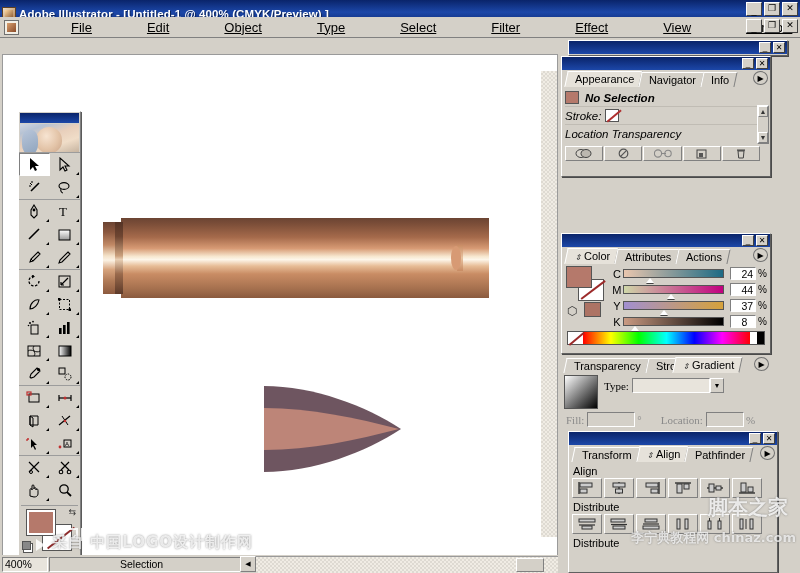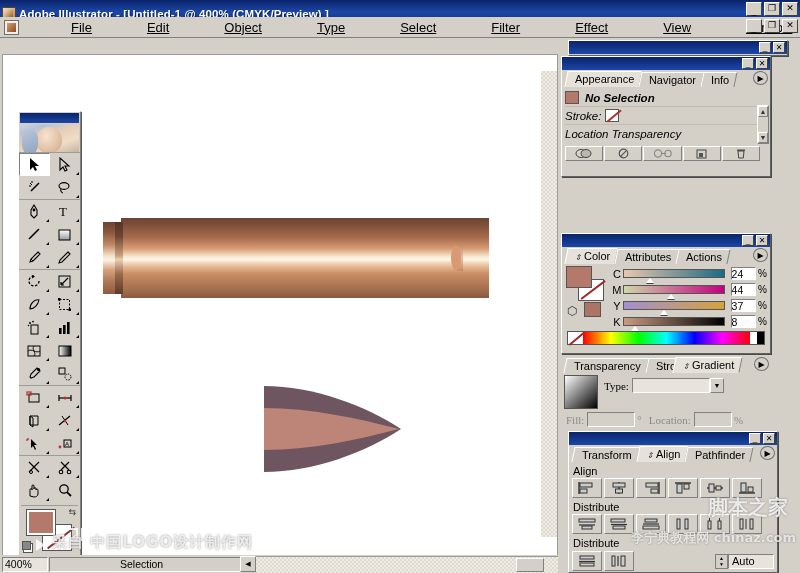--- a/index.html
+++ b/index.html
@@ -362,21 +362,21 @@
   .track .thumb {
     position:absolute; top: 8px; width:0; height:0;
     border-left:4px solid transparent; border-right:4px solid transparent;
     border-bottom:5px solid #fff;
     filter: drop-shadow(0 1px 0 #444);
   }
   .numbox {
     width: 26px; height: 13px; margin-left: 6px;
     background:#fff; border:1px solid #808080;
     border-right-color:#fff; border-bottom-color:#fff;
-    font-size: 10.5px; line-height: 12px; padding-left: 0;
+    font-size: 10.5px; line-height: 12px; padding-left: 10px;
   }
   .pct { font-size: 10px; margin-left: 2px; }
   .spectrum {
     height: 14px; margin: 2px 2px 0 2px; display:flex;
     border:1px solid #555;
   }
   .spectrum .none {
     width: 15px; background:#fff; position:relative;
   }
   .spectrum .none:after {
@@ -1004,21 +1004,21 @@
                   <div class="fbox white" style="width:78px;"></div>
                   <div class="arrowbtn">▼</div>
                 </div>
               </div>
             </div>
           </div>
           <div class="fieldrow" style="margin-left:2px;">
             <div class="flabel dim">Fill:</div>
             <div class="fbox" style="width:48px;"></div>
             <div class="flabel dim" style="margin-left:2px">°</div>
-            <div class="flabel dim" style="margin-left:4px">Location:</div>
+            <div class="flabel dim" style="margin-left:16px">Location:</div>
             <div class="fbox" style="width:38px;"></div>
             <div class="flabel dim" style="margin-left:2px">%</div>
           </div>
         </div>
       </div>
 
       <div class="panel" style="left:568px; top:393px; width:210px; height:142px;">
         <div class="panel-title">
           <div class="ptbtn">_</div>
           <div class="ptbtn">✕</div>
@@ -1117,42 +1117,20 @@
             <div class="alignbtn">
               <svg width="20" height="14" viewBox="0 0 20 14">
                   <rect x="3" y="2" width="3" height="10" fill="#ccc" stroke="#333"></rect>
                   <rect x="13" y="2" width="3" height="10" fill="#ccc" stroke="#333"></rect>
                   <line x1="9" y1="2" x2="9" y2="12" stroke="#333"></line>
                 </svg>
             </div>
           </div>
 
           <div class="sectlabel" style="margin-top:3px">Distribute</div>
-          <div class="autorow">
-            <div class="alignbtn">
-              <svg width="20" height="14" viewBox="0 0 20 14">
-                  <rect x="3" y="2" width="14" height="3" fill="#ccc" stroke="#333"></rect>
-                  <line x1="2" y1="7.5" x2="18" y2="7.5" stroke="#333" stroke-width="1.2"></line>
-                  <rect x="3" y="9" width="14" height="3" fill="#ccc" stroke="#333"></rect>
-                </svg>
-            </div>
-            <div class="alignbtn" style="margin-left:2px">
-              <svg width="20" height="14" viewBox="0 0 20 14">
-                  <rect x="3" y="2" width="3" height="10" fill="#ccc" stroke="#333"></rect>
-                  <line x1="9" y1="2" x2="9" y2="12" stroke="#333" stroke-width="1.2"></line>
-                  <rect x="12" y="2" width="4" height="10" fill="#ccc" stroke="#333"></rect>
-                </svg>
-            </div>
-            <div style="flex:1"></div>
-            <div class="stepper">
-              <i>▲</i>
-              <i>▼</i>
-            </div>
-            <div class="autobox">Auto</div>
-          </div>
         </div>
       </div>
 
       <div class="watermark wm3">脚本之家</div>
       <div class="watermark wm4">李宁典教程网 chinaz.com</div>
 
     </div>
   </div>
 </div>
 

